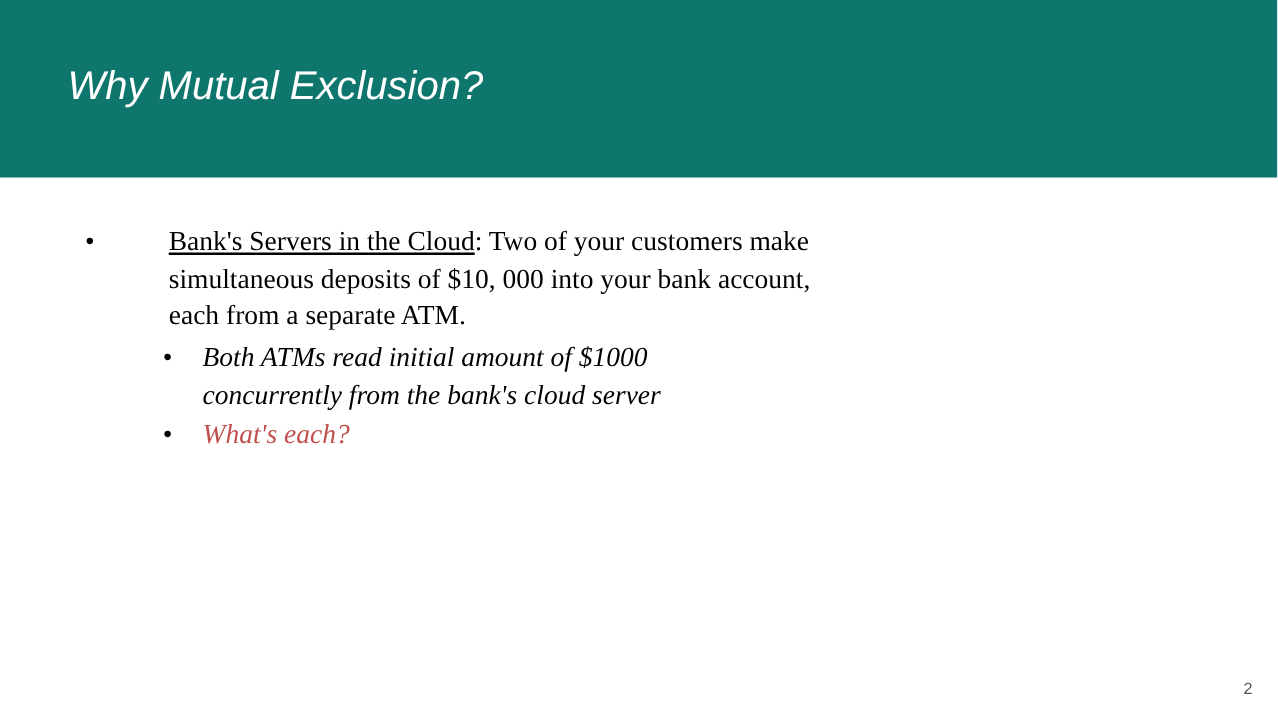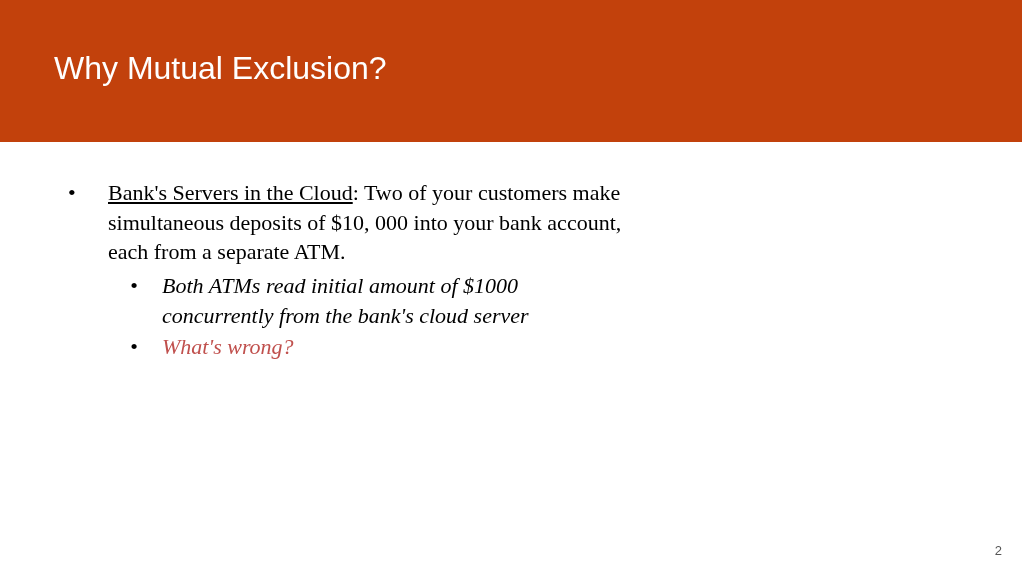--- a/index.html
+++ b/index.html
@@ -2,21 +2,22 @@
 <html><head>
 <meta charset="utf-8">
 <style>
   * { margin: 0; padding: 0; box-sizing: border-box; }
   html, body { width: 1022px; height: 576px; font-family: "Times New Roman", Times, serif; background: #fff; }
   .slide { position: relative; width: 1022px; height: 576px; background: #ffffff; overflow: hidden; }
   .header {
     position: absolute;
     top: 0; left: 0; right: 0;
     height: 142px;
-    background: #c2410c;
+    background: #0f766e;
+    font-style: italic;
   }
   .title {
     position: absolute;
     left: 54px;
     top: 50px;
     font-family: Arial, Helvetica, sans-serif;
     font-size: 32px;
     color: #ffffff;
     font-weight: 400;
   }
@@ -37,21 +38,21 @@
     padding-left: 40px;
   }
   ul.outer > li::before {
     content: "•";
     position: absolute;
     left: 0;
     top: 0;
     font-size: 22px;
     color: #000;
   }
-  .intro { max-width: 520px; }
+  .intro { max-width: 520px; margin-left: 27px; }
   .intro .underlined { text-decoration: underline; }
   ul.inner {
     list-style: none;
     margin-top: 4px;
     font-style: italic;
   }
   ul.inner > li {
     position: relative;
     padding-left: 54px;
     max-width: 520px;
@@ -84,20 +85,20 @@
   </div>
 
   <div class="body">
     <ul class="outer">
       <li>
         <div class="intro">
           <span class="underlined">Bank's Servers in the Cloud</span><span>: Two of your customers make simultaneous deposits of $10, 000 into your bank account, each from a separate ATM.</span>
         </div>
         <ul class="inner">
           <li>Both ATMs read initial amount of $1000 concurrently from the bank's cloud server</li>
-          <li class="highlight">What's wrong?</li>
+          <li class="highlight">What's each?</li>
         </ul>
       </li>
     </ul>
   </div>
 
   <div class="pagenum">2</div>
 </div>
 
 </body></html>

